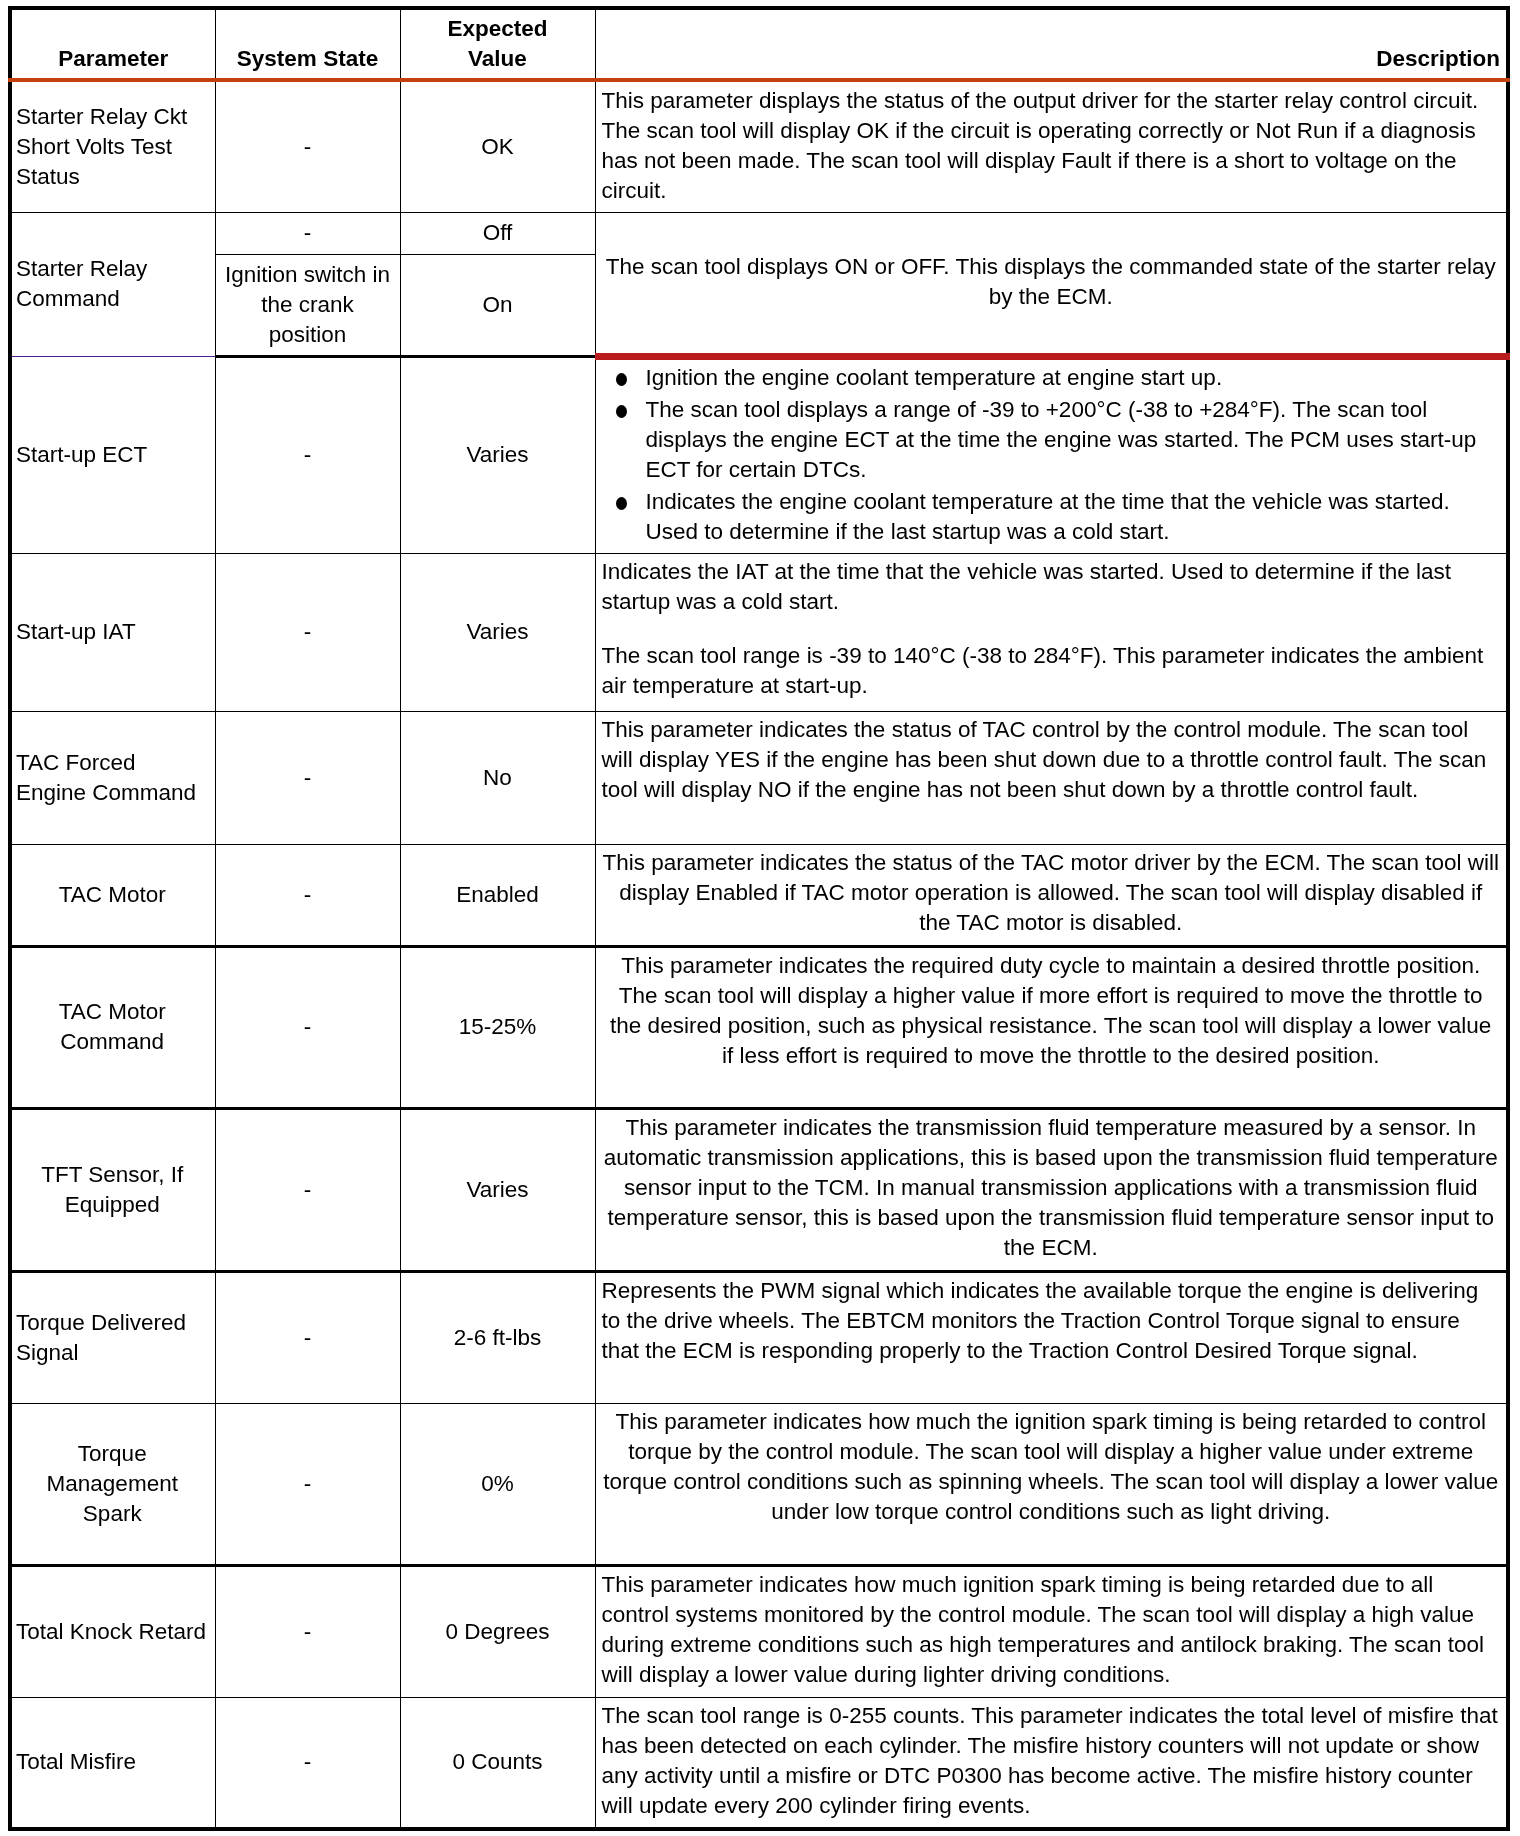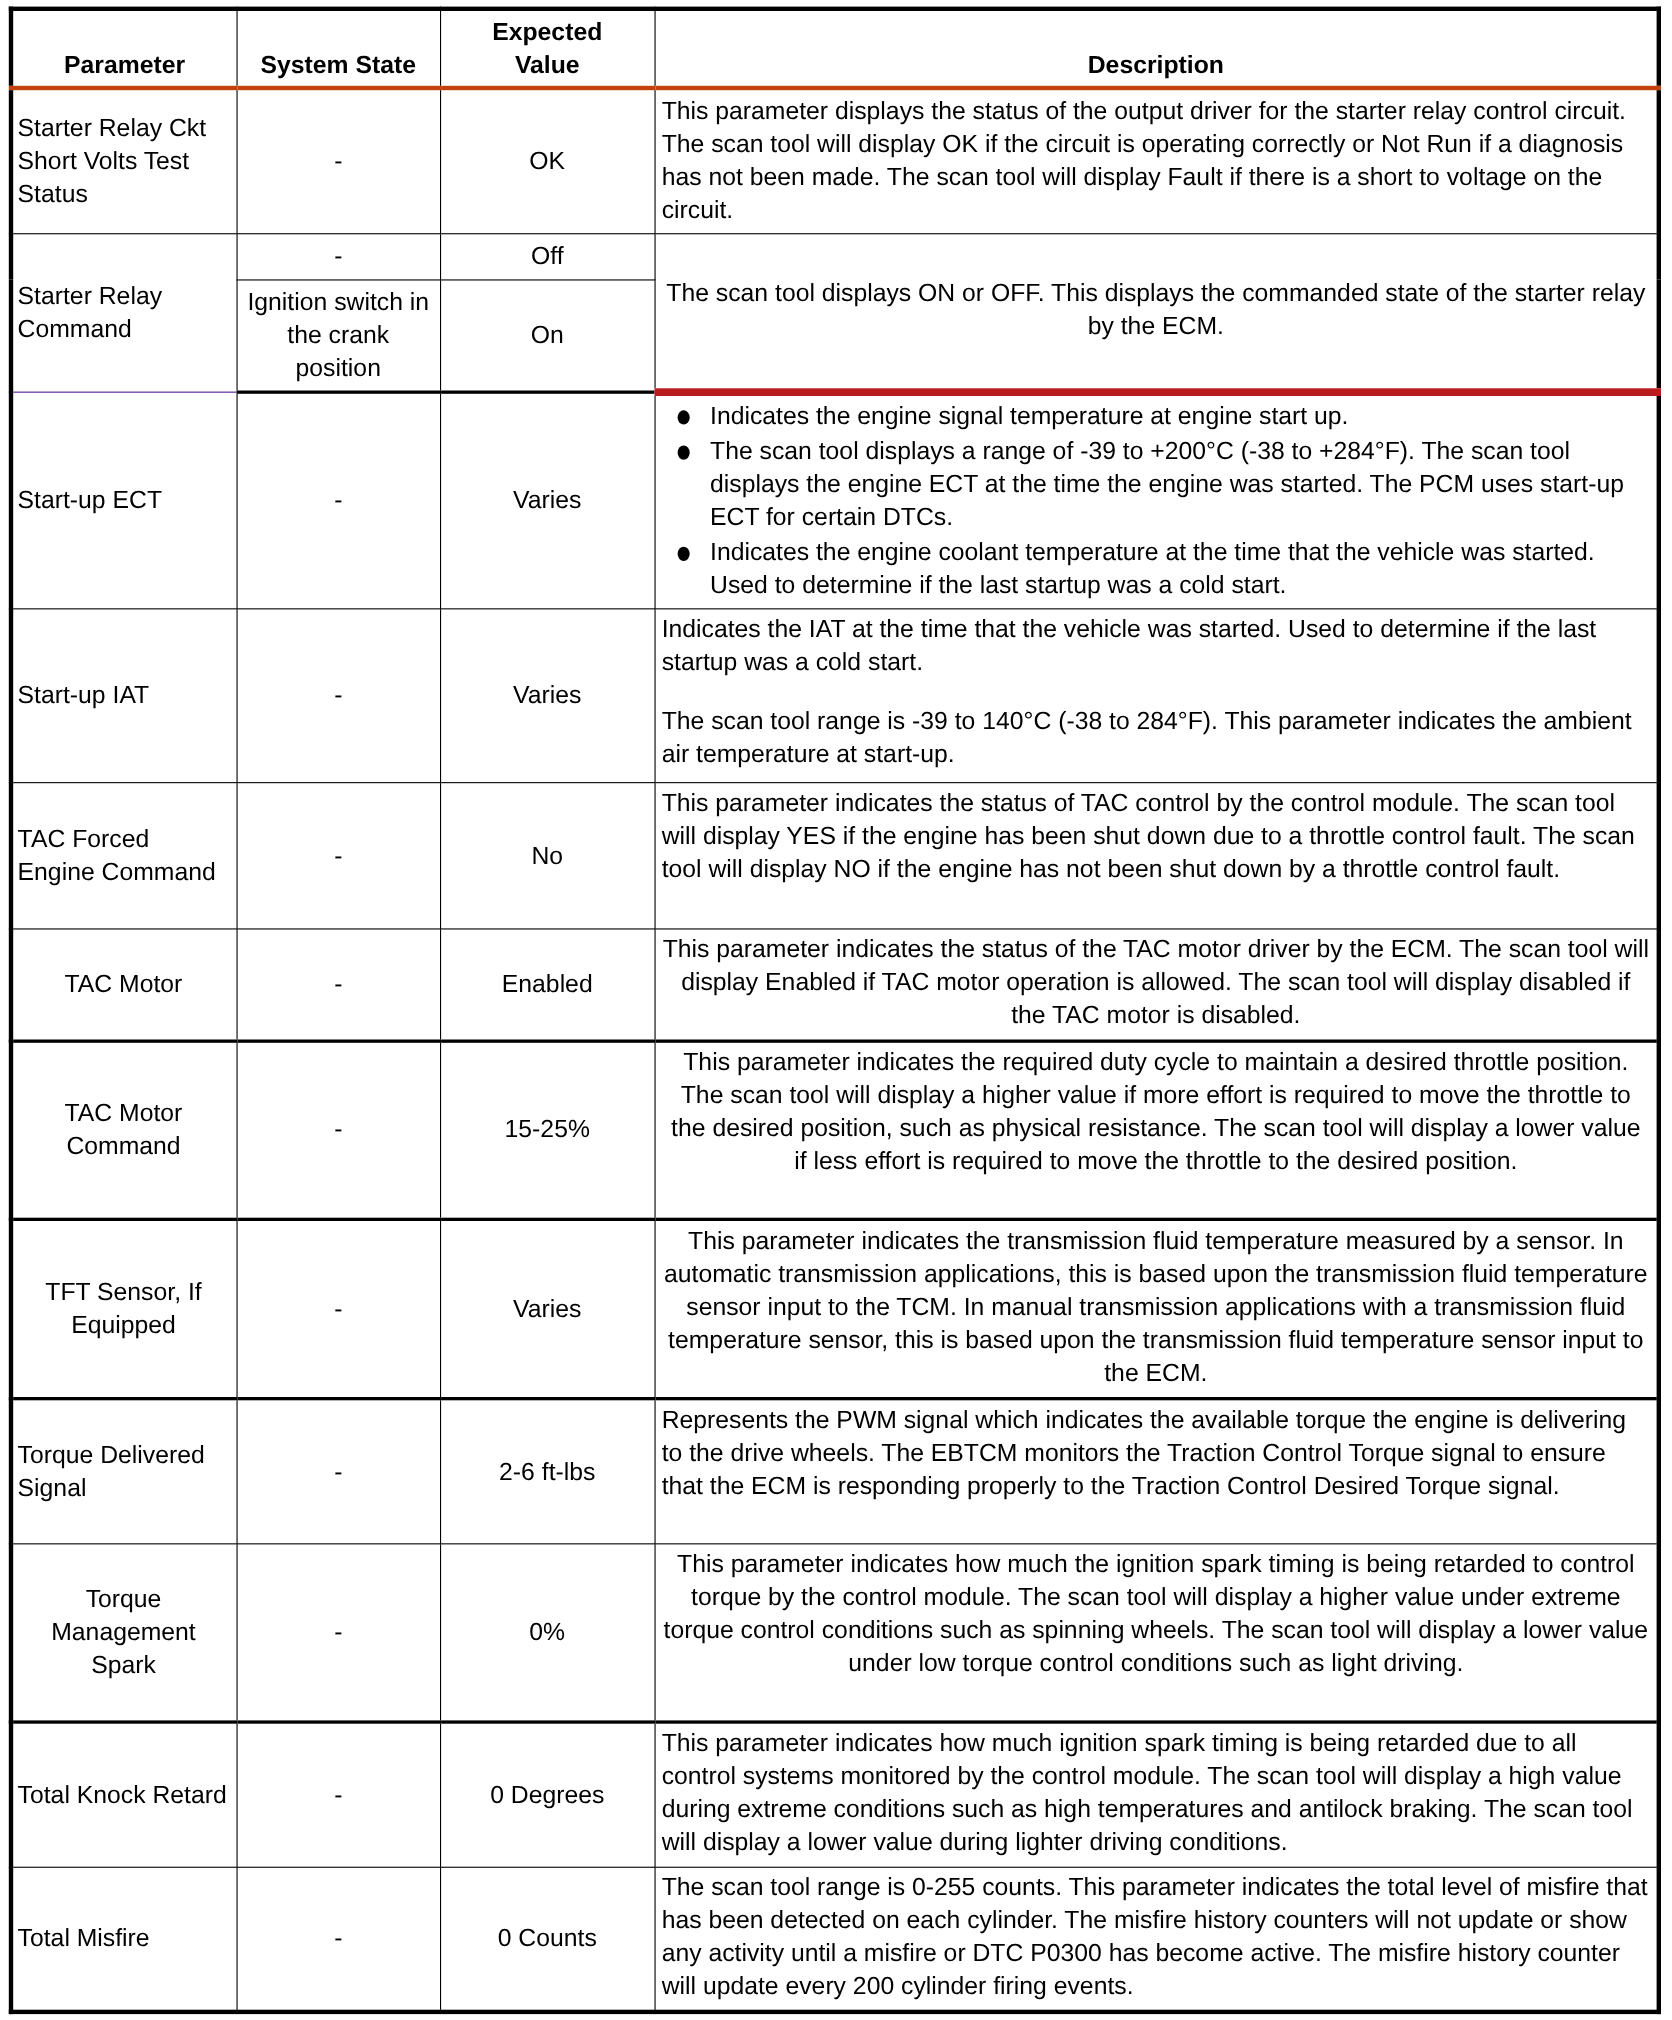--- a/index.html
+++ b/index.html
@@ -9,21 +9,21 @@
     border-collapse: collapse; border: 4px solid #000; table-layout: fixed;
     font-size: 22.5px; line-height: 30px; }
   table.params col.c1 { width: 205px; }
   table.params col.c2 { width: 185px; }
   table.params col.c3 { width: 195px; }
   table.params col.c4 { width: auto; }
   th, td { border: 1.5px solid #000; vertical-align: middle; padding: 2px 6px; }
   th { font-weight: bold; text-align: center; vertical-align: bottom; padding-bottom: 4px; }
   thead tr { height: 72px; }
   thead th { border-bottom: 4px solid #c2410c; }
-  th.desc { text-align: center; }
+  th.desc { text-align: right; }
   td.param { text-align: left; padding-left: 4px; }
   td.state, td.value { text-align: center; }
   td.desc { text-align: left; padding: 3px 6px 4px 6px; }
   tr.thick > td { border-bottom: 3px solid #000; text-align: center; }
   .desc p { margin: 0; }
   .desc p + p { margin-top: 24px; }
   ul.bullets { margin: 0; padding: 0; list-style: none; }
   ul.bullets li { position: relative; padding-left: 44px; margin: 0 0 2px 0; }
   ul.bullets li::before { content: ""; position: absolute; left: 14px; top: 10px;
     width: 11px; height: 13px; border-radius: 50%; background: #000; }
@@ -67,21 +67,21 @@
       <td class="state">Ignition switch in the crank position</td>
       <td class="value">On</td>
     </tr>
 
     <tr style="height:197px;">
       <td class="param">Start-up ECT</td>
       <td class="state">-</td>
       <td class="value">Varies</td>
       <td class="desc">
         <ul class="bullets">
-          <li>Indicates the engine signal temperature at engine start up.</li>
+          <li>Ignition the engine coolant temperature at engine start up.</li>
           <li>The scan tool displays a range of -39 to +200°C (-38 to +284°F). The scan tool displays the engine ECT at the time the engine was started. The PCM uses start-up ECT for certain DTCs.</li>
           <li>Indicates the engine coolant temperature at the time that the vehicle was started. Used to determine if the last startup was a cold start.</li>
         </ul>
       </td>
     </tr>
 
     <tr style="height:158px;">
       <td class="param">Start-up IAT</td>
       <td class="state">-</td>
       <td class="value">Varies</td>

